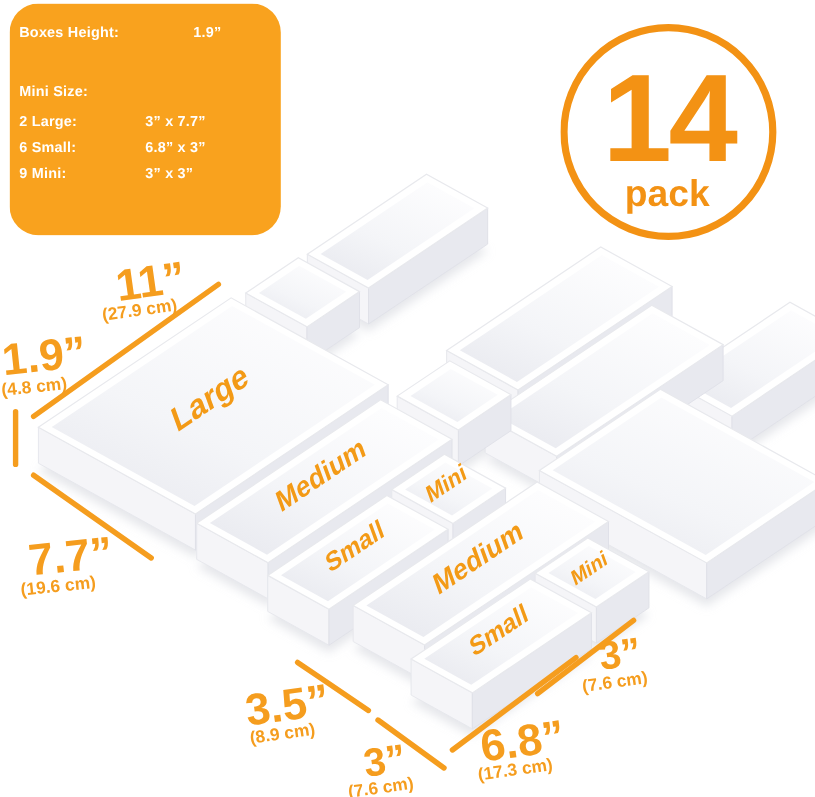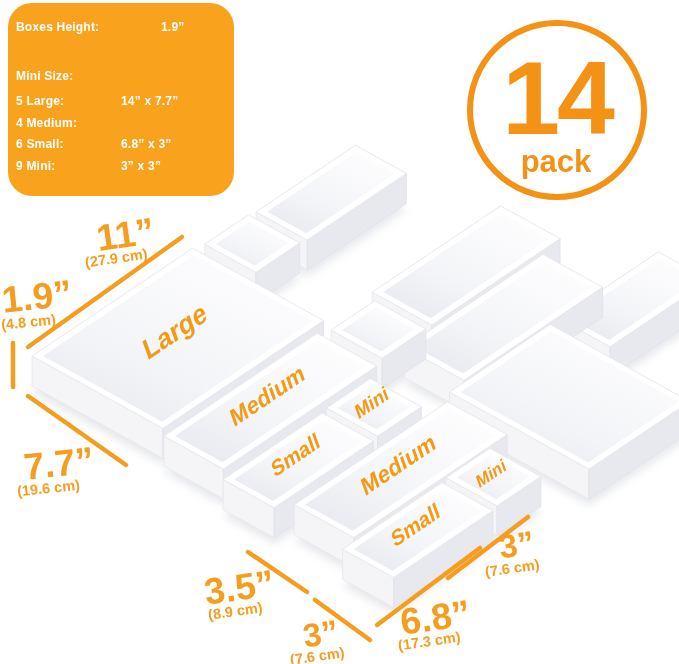--- a/index.html
+++ b/index.html
@@ -190,25 +190,24 @@
 
   <div class="panel">
     <div class="row">
       <span class="lbl">Boxes Height:</span>
       <span class="indent">1.9”</span>
     </div>
     <div class="gap"></div>
     <div class="row">Mini Size:</div>
     <div class="rows-gap"></div>
     <div class="row">
-      <span class="lbl">5 Large:</span>
-      <span>14” x 7.7”</span>
-    </div>
-    <div class="row">
-      <span class="lbl">4 Medium:</span>
+      <span class="lbl">2 Large:</span>
+      <span>3” x 7.7”</span>
+    </div>
+    <div class="row">
     </div>
     <div class="row">
       <span class="lbl">6 Small:</span>
       <span>6.8” x 3”</span>
     </div>
     <div class="row">
       <span class="lbl">9 Mini:</span>
       <span>3” x 3”</span>
     </div>
   </div>

